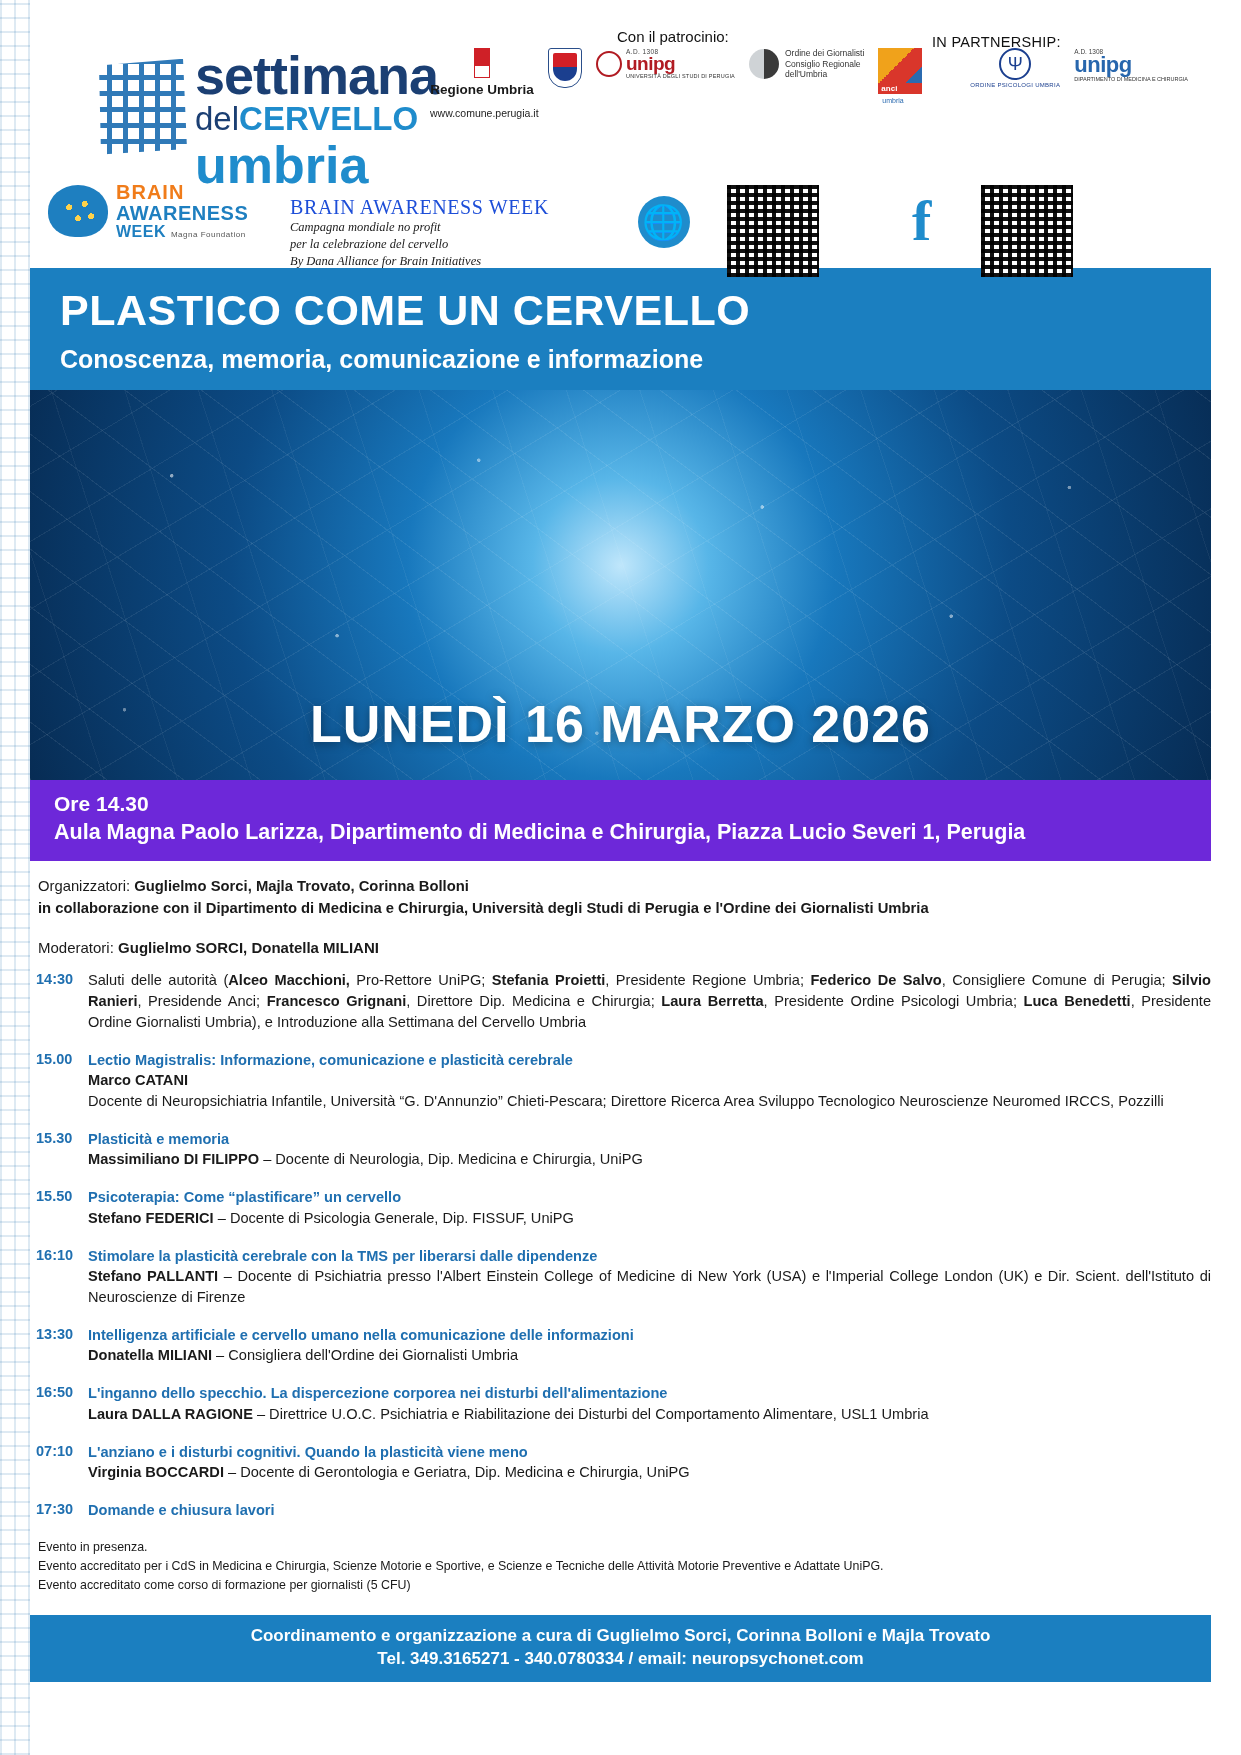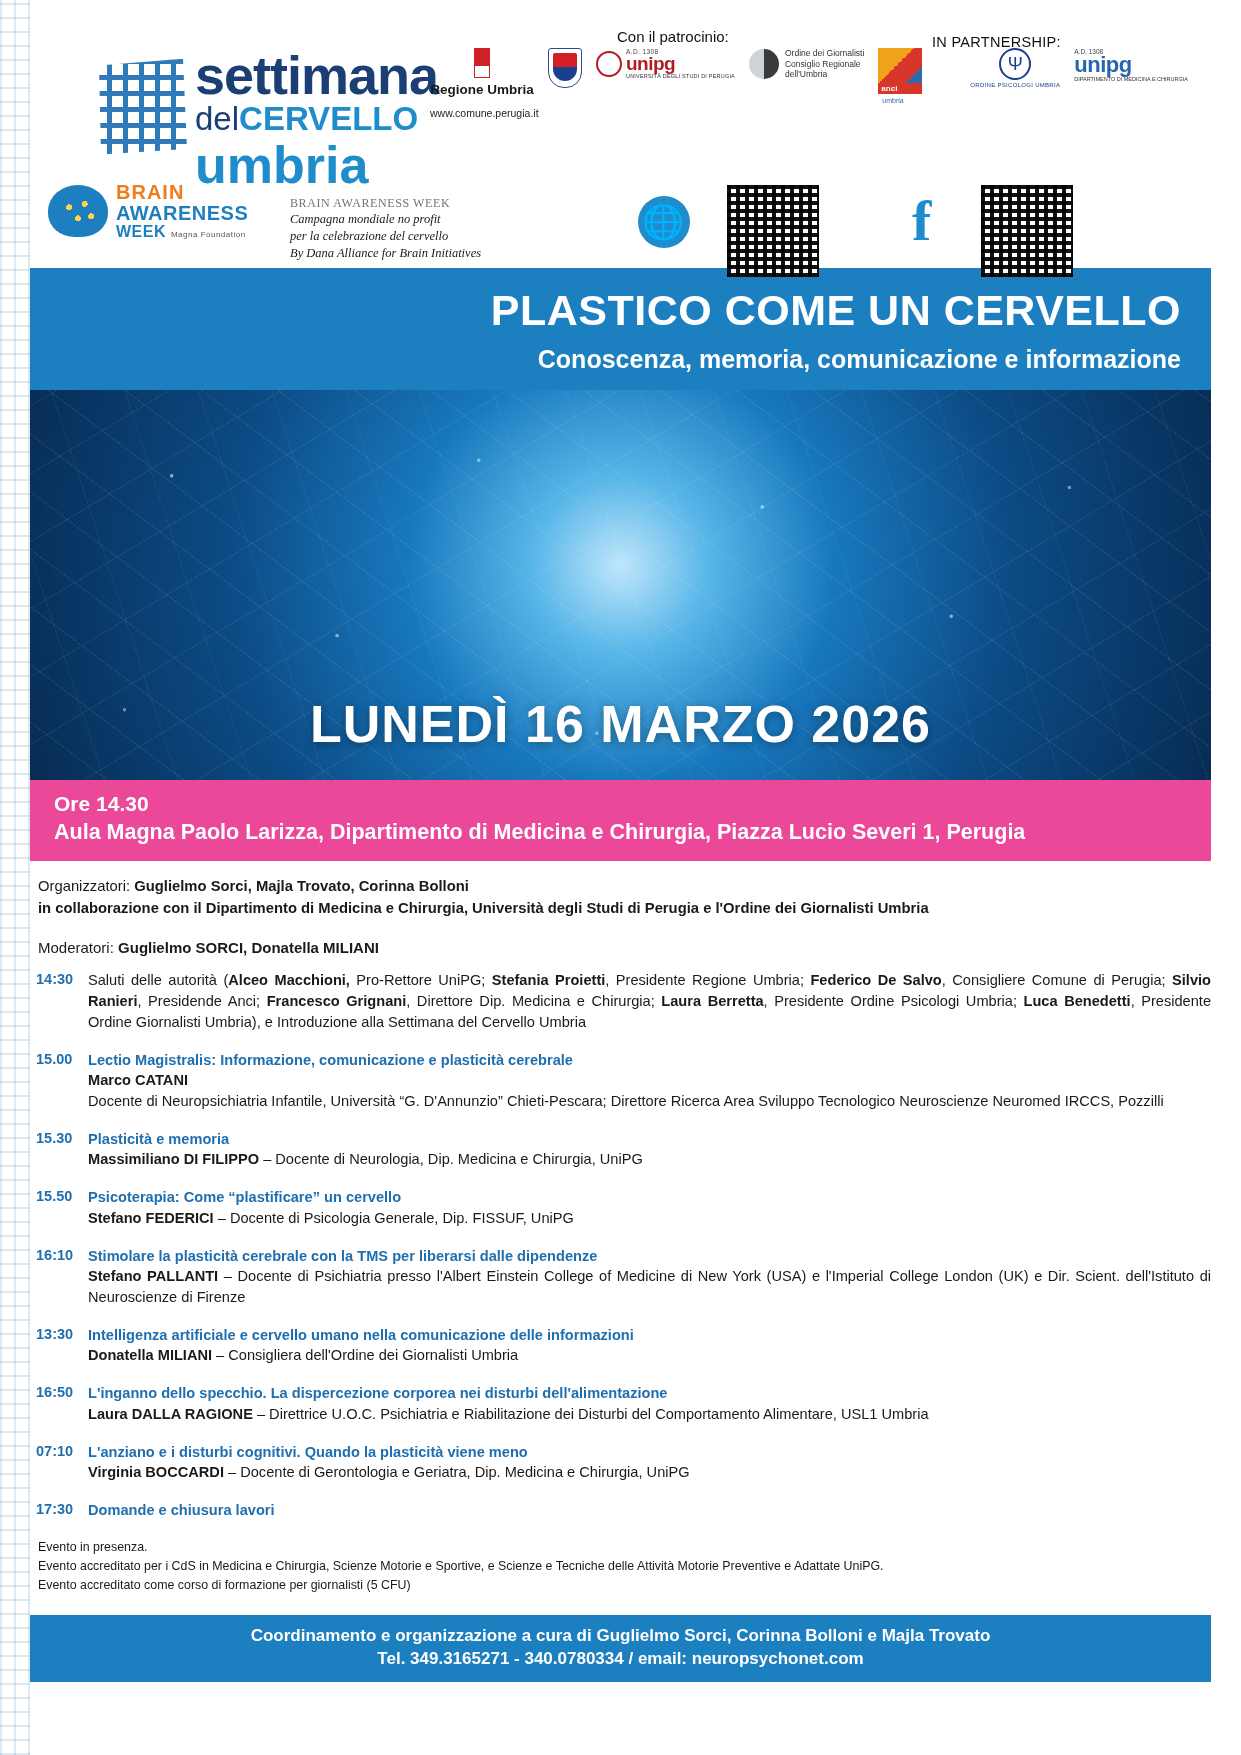--- a/index.html
+++ b/index.html
@@ -138,21 +138,21 @@
       radial-gradient(circle at 50% 70%, #ffd24a 0 3px, transparent 3px),
       radial-gradient(circle at 80% 65%, #ffd24a 0 3px, transparent 3px);
   }
   .baw-logo .wrap { line-height:1.05; }
   .baw-logo .w1 { font-size:20px; font-weight:bold; color:#f07c1a; letter-spacing:1px;}
   .baw-logo .w2 { font-size:20px; font-weight:bold; color:#1e7fc0; letter-spacing:.5px;}
   .baw-logo .w3 { font-size:16px; font-weight:bold; color:#1e7fc0; letter-spacing:.5px;}
   .baw-logo .w3 small { font-size:8px; color:#555; font-weight:normal;}
 
   .baw-text { position:absolute; left:290px; top:196px; font-family:"Liberation Serif", serif;}
-  .baw-text .t1 { font-size:12px; letter-spacing:.6px; color:#737373; }
+  .baw-text .t1 { font-size:20px; letter-spacing:.6px; color:#1d4ed8; }
   .baw-text .t2 { font-size:12.5px; font-style:italic; color:#1a1a1a; line-height:1.35;}
 
   .globe-icon {
     position:absolute; left:638px; top:196px; width:52px; height:52px; border-radius:50%;
     background:#1f8ccc; color:#fff; display:flex;align-items:center;justify-content:center;
     font-size:34px;
   }
   .fb-icon {
     position:absolute; left:912px; top:192px; font-size:58px; color:#1f8ccc; font-weight:bold;
     font-family:"Liberation Serif", serif; line-height:1;
@@ -165,21 +165,21 @@
       repeating-linear-gradient(90deg,#111 0 4px, transparent 4px 9px);
     background-blend-mode: multiply;
   }
   #qr1 { left:727px; top:185px; width:92px; height:92px; }
   #qr2 { left:981px; top:185px; width:92px; height:92px; }
 
   
   .title-band {
     background:#1b7fc0; color:#fff; padding:18px 30px 16px;
     margin:0 30px 0 30px;
-    text-align:right;
+    text-align:left;
   }
   .title-band h1 {
     margin:0; font-size:43px; font-weight:bold; letter-spacing:.5px;
   }
   .title-band h2 {
     margin:10px 0 0; font-size:25px; font-weight:bold;
   }
 
   
   .hero {
@@ -204,21 +204,21 @@
       repeating-linear-gradient(72deg, rgba(255,255,255,.05) 0 1px, transparent 1px 70px);
   }
   .hero-date {
     position:absolute; left:0; right:0; bottom:26px; text-align:center;
     font-size:52px; font-weight:bold; color:#fff; letter-spacing:1px;
     text-shadow:0 2px 10px rgba(0,0,0,.35);
   }
 
   
   .venue-band {
-    margin:0 30px; background:#ec4899; color:#fff; padding:12px 24px 16px;
+    margin:0 30px; background:#6d28d9; color:#fff; padding:12px 24px 16px;
   }
   .venue-band .time { font-size:21px; font-weight:bold; }
   .venue-band .place { font-size:21.5px; font-weight:bold; margin-top:4px; }
 
   
   .org { margin:14px 38px 0; font-size:14.8px; line-height:1.5; }
   .org b { font-weight:bold; }
   .moder { margin:20px 38px 0; font-size:15px; }
   .moder b { font-weight:bold; }
 

